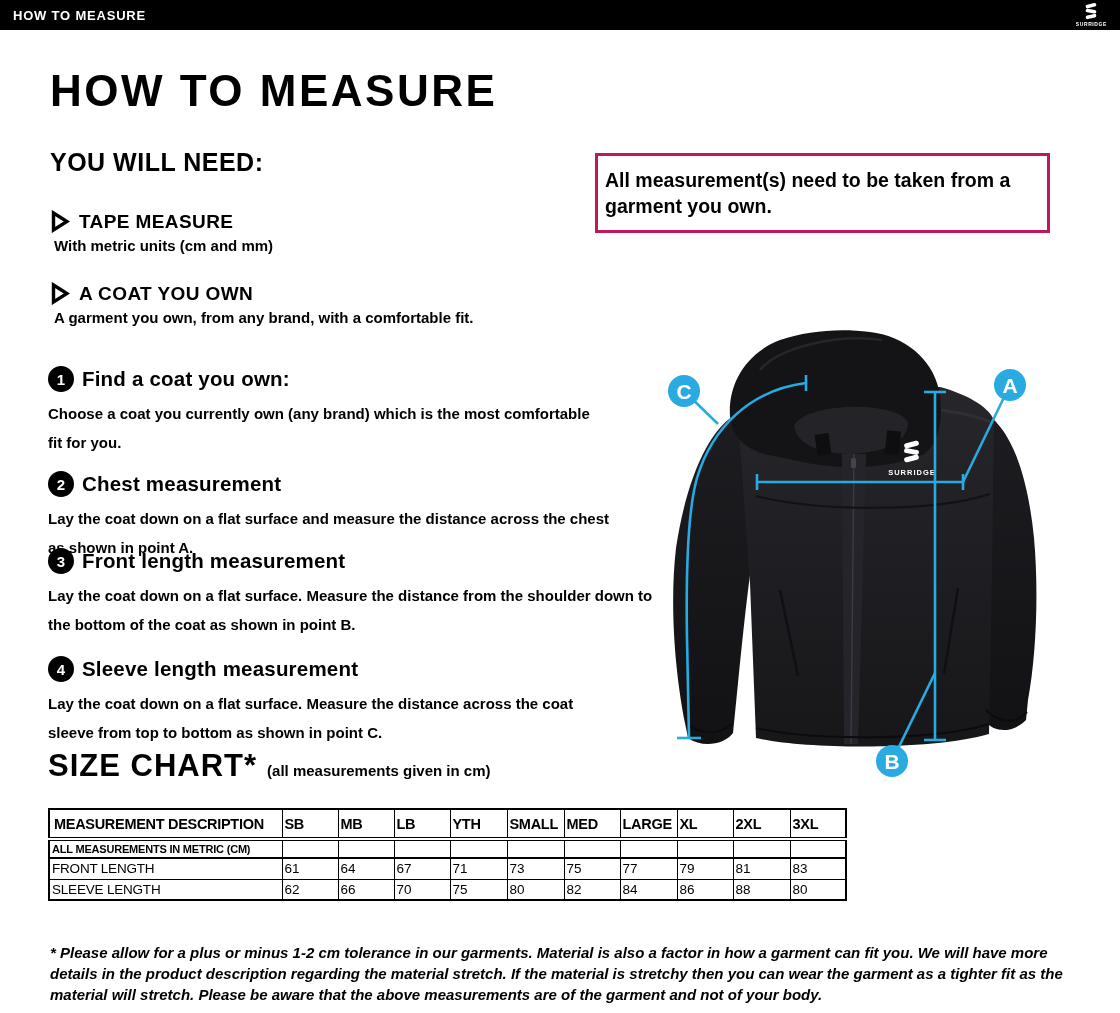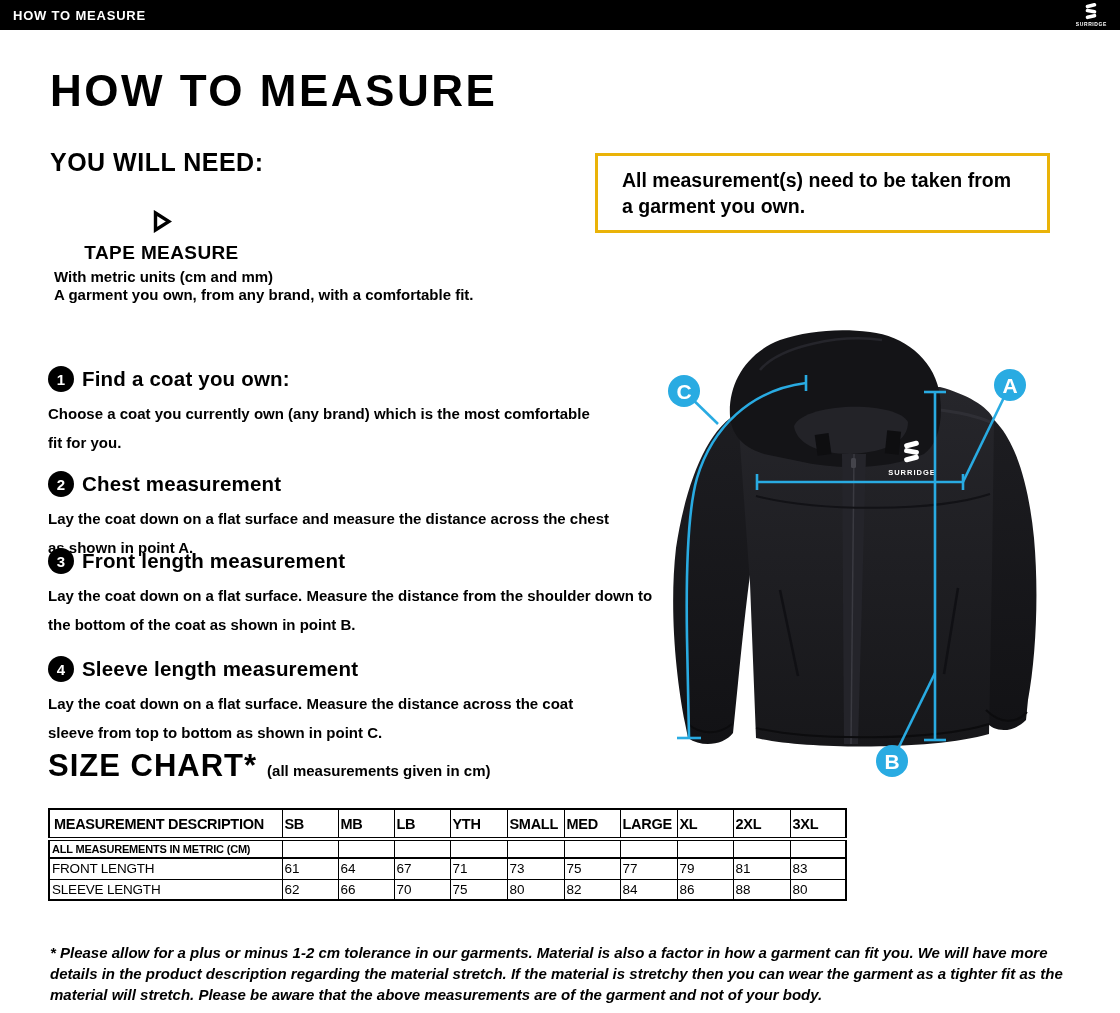--- a/index.html
+++ b/index.html
@@ -28,29 +28,29 @@
     font-size:44px; font-weight:bold; letter-spacing:2.5px;
   }
   .h2 {
     position:absolute; left:50px; top:148px;
     font-size:25px; font-weight:bold; letter-spacing:.5px;
   }
 
   
   .note-box {
     position:absolute; left:595px; top:153px; width:455px;
-    border:3px solid #eab308; padding:11px 24px;
+    border:3px solid #be185d; padding:11px 7px;
     font-size:19.5px; font-weight:bold; line-height:26px;
   }
 
   
   .need-item { position:absolute; left:50px; }
   .need-item.first { top:210px; }
   .need-item.second { top:282px; }
-  .need-head { display:flex; align-items:center; gap:9px;flex-direction:column; }
+  .need-head { display:flex; align-items:center; gap:9px; }
   .need-label { font-size:19px; font-weight:bold; letter-spacing:.4px; }
   .need-desc { font-size:15px; font-weight:bold; margin-top:4px; margin-left:4px; }
 
   
   .step { position:absolute; left:48px; width:625px; }
   .step.s1 { top:366px; }
   .step.s2 { top:471px; }
   .step.s3 { top:548px; }
   .step.s4 { top:656px; }
   .step-head { display:flex; align-items:center; gap:8px; }
@@ -112,20 +112,26 @@
   <div class="need-head">
     <svg width="20" height="23" viewBox="0 0 20 23">
       <path d="M3.5 3 L17 11.5 L3.5 20 Z" fill="#fff" stroke="#000" stroke-width="3.4" stroke-linejoin="miter"></path>
     </svg>
     <span class="need-label">TAPE MEASURE</span>
   </div>
   <div class="need-desc">With metric units (cm and mm)</div>
 </div>
 
 <div class="need-item second">
+  <div class="need-head">
+    <svg width="20" height="23" viewBox="0 0 20 23">
+      <path d="M3.5 3 L17 11.5 L3.5 20 Z" fill="#fff" stroke="#000" stroke-width="3.4" stroke-linejoin="miter"></path>
+    </svg>
+    <span class="need-label">A COAT YOU OWN</span>
+  </div>
   <div class="need-desc">A garment you own, from any brand, with a comfortable fit.</div>
 </div>
 
 <div class="step s1">
   <div class="step-head">
     <span class="step-num">1</span>
     <span class="step-title">Find a coat you own:</span>
   </div>
   <div class="step-desc" style="width:545px">Choose a coat you currently own (any brand) which is the most comfortable fit for you.</div>
 </div>

